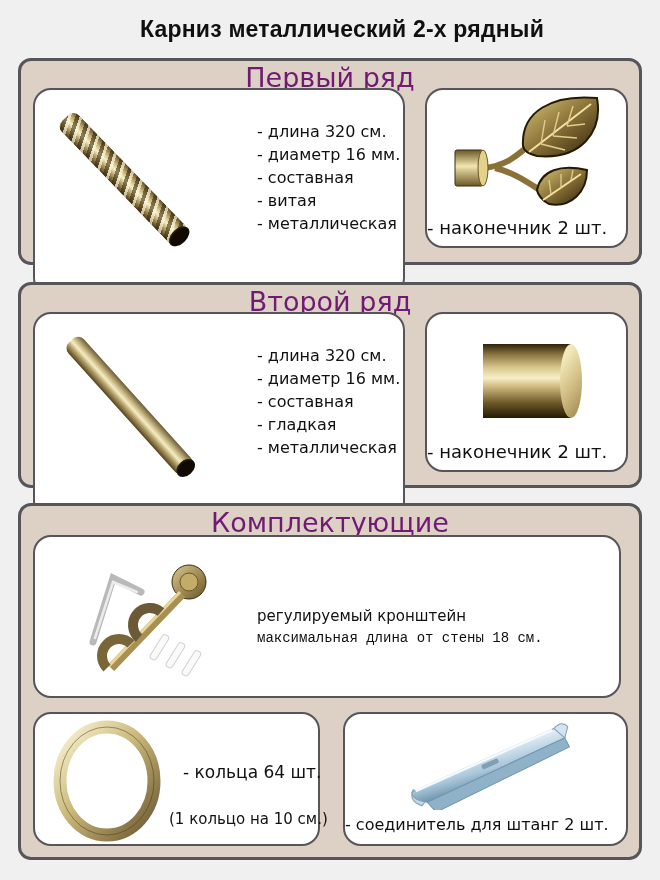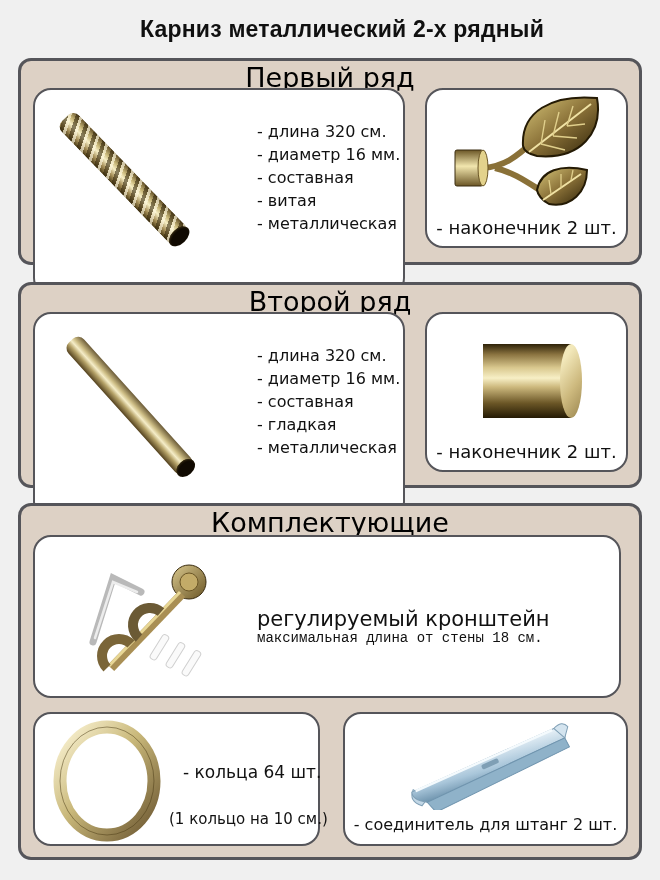--- a/index.html
+++ b/index.html
@@ -24,41 +24,41 @@
     background:#ddd1c5;
     border:3px solid #55555a;
     border-radius:13px;
   }
   #panel-1 { top:58px;  height:207px; }
   #panel-2 { top:282px; height:206px; }
   #panel-3 { top:503px; height:357px;padding-left:40px; }
   .panel-header {
     position:absolute; top:1px; left:0; width:100%;
     text-align:center;
-    font-size:27px; font-weight:normal; color:#000000;
+    font-size:27px; font-weight:normal; color:#701a75;
   }
   .card {
     position:absolute;
     background:#ffffff;
     border:2px solid #55555a;
     border-radius:18px;
   }
   .card-rod    { left:12px;  top:27px; width:372px; height:208px; }
   .card-finial { left:404px; top:27px; width:203px; height:160px; }
   .card-bracket{ left:12px;  top:29px; width:588px; height:163px; }
   .card-rings  { left:12px;  top:206px; width:287px; height:134px; }
   .card-conn   { left:322px; top:206px; width:285px; height:134px; }
 
   .spec-list {
     position:absolute; left:222px; top:30px;
     font-size:16px; line-height:23px; white-space:nowrap;
   }
   .caption {
     position:absolute; left:0; bottom:8px; width:100%;
-    text-align:center; font-size:18px; white-space:nowrap;
+    font-size:18px; white-space:nowrap;
   }
 
   
   .rod {
     position:absolute;
     transform-origin:0 50%;
     border-radius:8px;
   }
   .rod-twisted {
     left:30px; top:16px; width:168px; height:24px;
@@ -188,21 +188,21 @@
         <line x1="131" y1="50" x2="60" y2="124" stroke="#e8d795" stroke-width="3"></line>
         <path d="M112,70 A17,17 0 1 0 90,96" stroke="#6b5a35" stroke-width="10" fill="none"></path>
         <path d="M82,102 A16,16 0 1 0 58,126" stroke="#7a6538" stroke-width="10" fill="none"></path>
         <g stroke="#cfcfcf" fill="#fafafa">
           <rect x="96" y="102" width="28" height="7" rx="3" transform="rotate(-58 110 105)"></rect>
           <rect x="112" y="110" width="28" height="7" rx="3" transform="rotate(-58 126 113)"></rect>
           <rect x="128" y="118" width="28" height="7" rx="3" transform="rotate(-58 142 121)"></rect>
         </g>
       </svg>
     </div>
-    <div style="position:absolute; left:222px; top:70px; font-size:21px;">регулируемый кронштейн</div>
+    <div style="position:absolute; left:222px; top:70px; font-size:15px;">регулируемый кронштейн</div>
     <div style="position:absolute; left:222px; top:93px; font-size:14px;font-family:Liberation Mono, monospace;">максимальная длина от стены 18 см.</div>
   </div>
 
   <div class="card card-rings">
     <div class="img-box" style="left:14px; top:6px;">
       <svg width="118" height="122" viewBox="0 0 118 122">
         <defs>
           <linearGradient id="gRing" x1="0" y1="0" x2="1" y2="1">
             <stop offset="0" stop-color="#fdf6d8"></stop>
               <stop offset=".45" stop-color="#c9b87a"></stop>

